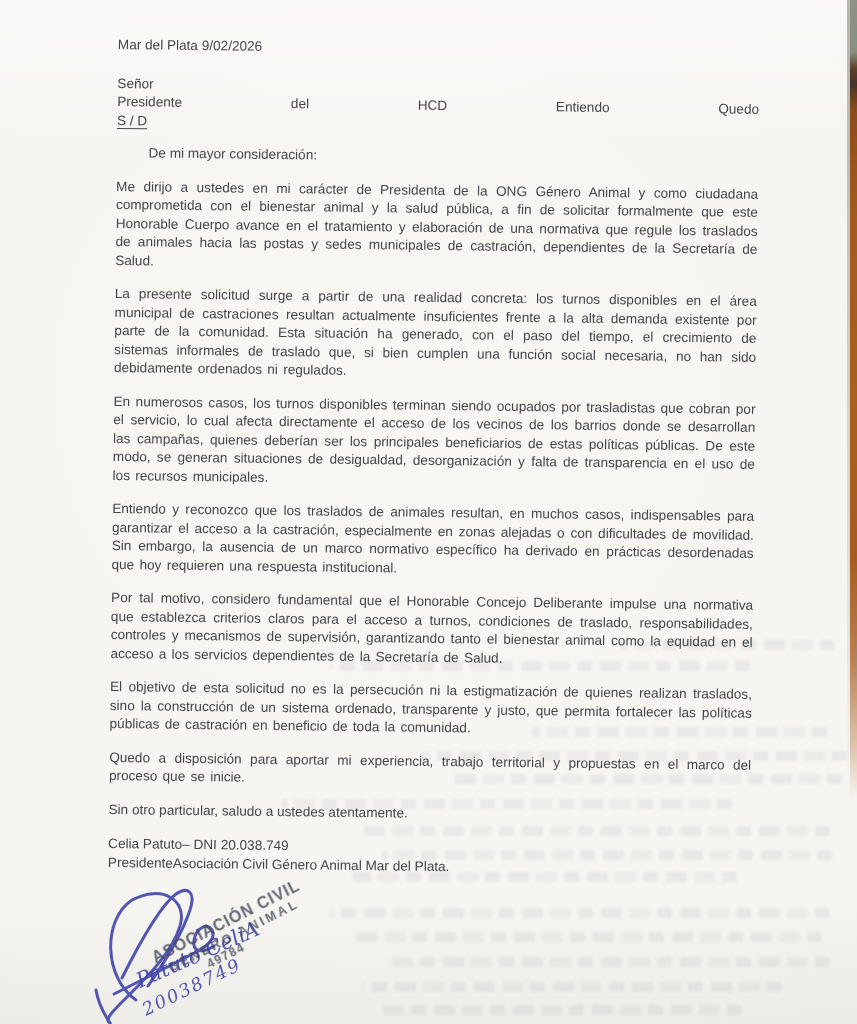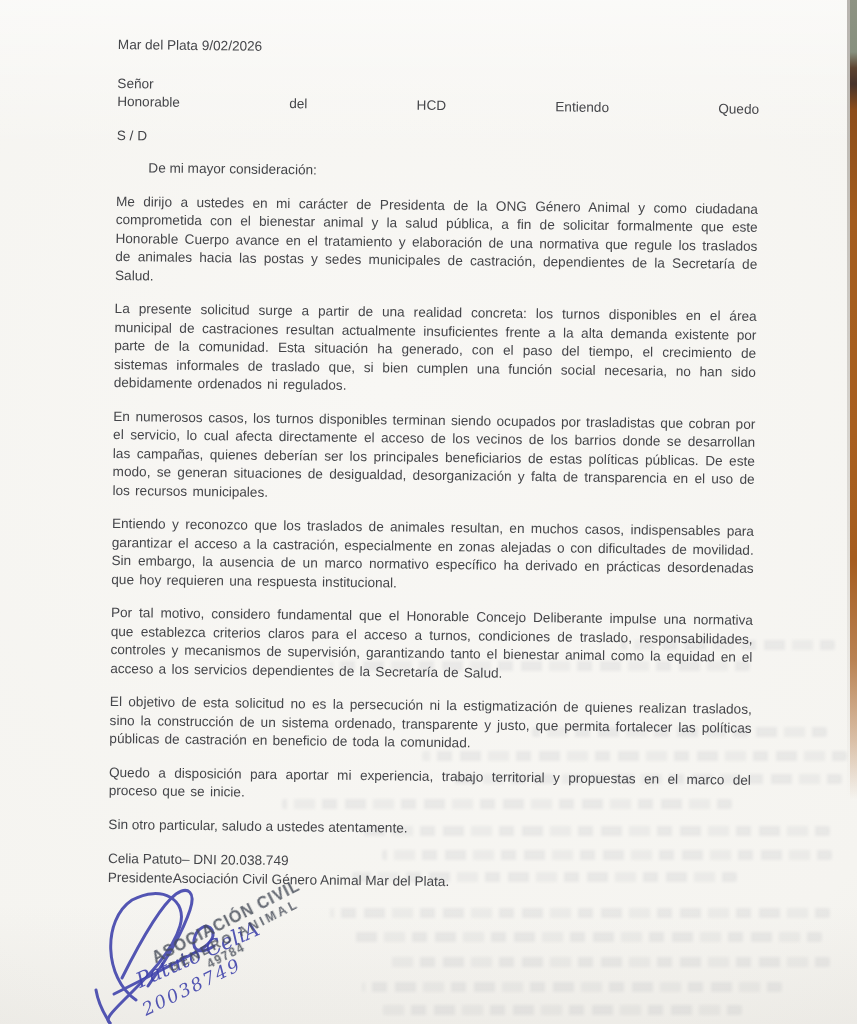--- a/index.html
+++ b/index.html
@@ -31,21 +31,21 @@
   }
 
   .content{
     position:absolute;left:118px;top:36px;width:642px;
     transform:rotate(0.7deg);transform-origin:0 0;
     color:#45464a;font-size:13.6px;line-height:18.5px;
   }
   .date-line{margin:0 0 20px 0;}
   .addr-line{margin:0;}
   .addr-row{display:flex;justify-content:space-between;align-items:baseline;margin:0;}
-  .sd{text-underline-offset:3px;margin:15px 0 14px 0;display:inline-block;}
+  .sd{text-decoration:underline;text-underline-offset:3px;margin:0 0 14px 0;display:inline-block;}
   .salutation{margin:0 0 15px 0;padding-left:32px;}
   .para{margin:0 0 15px 0;text-align:justify;word-spacing:1.5px;}
   .closing{margin:4px 0 16px 0;}
   .sig-block{margin:0;line-height:18.5px;}
 
   
   .ghost{
     position:absolute;height:10px;border-radius:3px;
     filter:blur(1.7px);opacity:.42;transform:scaleX(-1);
     background:repeating-linear-gradient(90deg,
@@ -93,21 +93,21 @@
   <div class="ghost" style="left:352px;top:932px;width:470px"></div>
   <div class="ghost" style="left:390px;top:957px;width:440px"></div>
   <div class="ghost" style="left:362px;top:982px;width:420px"></div>
   <div class="ghost" style="left:382px;top:1005px;width:360px"></div>
 
   <div class="content">
     <p class="date-line">Mar del Plata 9/02/2026</p>
 
     <p class="addr-line">Señor</p>
     <div class="addr-row">
-      <span>Honorable</span>
+      <span>Presidente</span>
       <span>del</span>
       <span>HCD</span>
       <span>Entiendo</span>
       <span>Quedo</span>
     </div>
     <span class="sd">S / D</span>
 
     <p class="salutation">De mi mayor consideración:</p>
 
     <p class="para">Me dirijo a ustedes en mi carácter de Presidenta de la ONG Género Animal y como ciudadana comprometida con el bienestar animal y la salud pública, a fin de solicitar formalmente que este Honorable Cuerpo avance en el tratamiento y elaboración de una normativa que regule los traslados de animales hacia las postas y sedes municipales de castración, dependientes de la Secretaría de Salud.</p>

